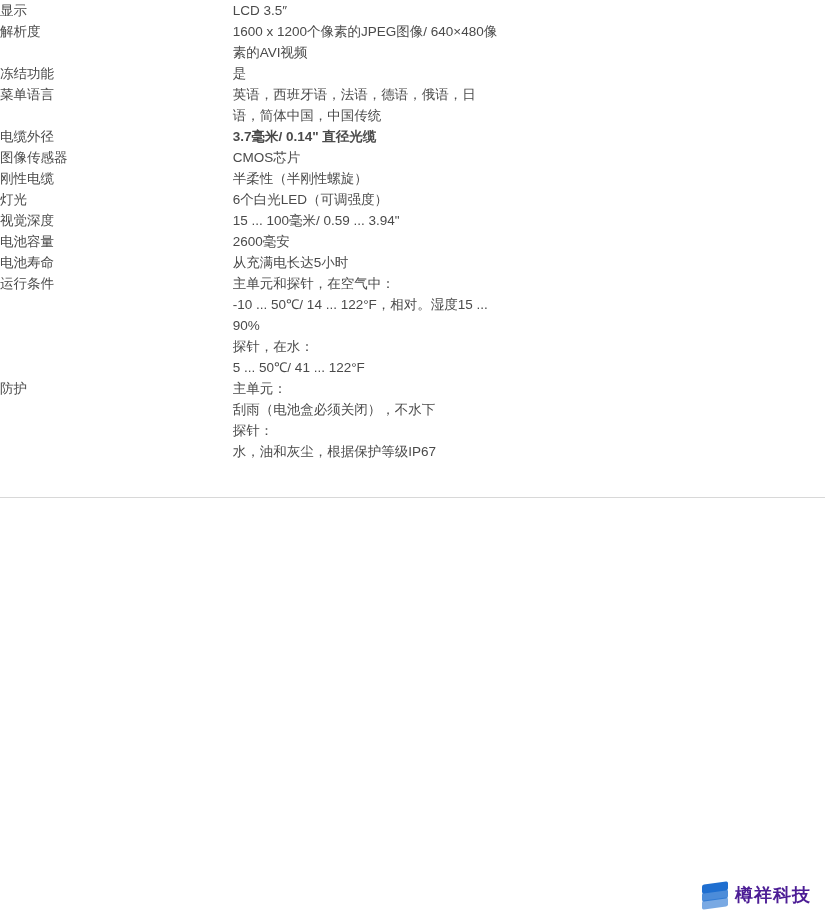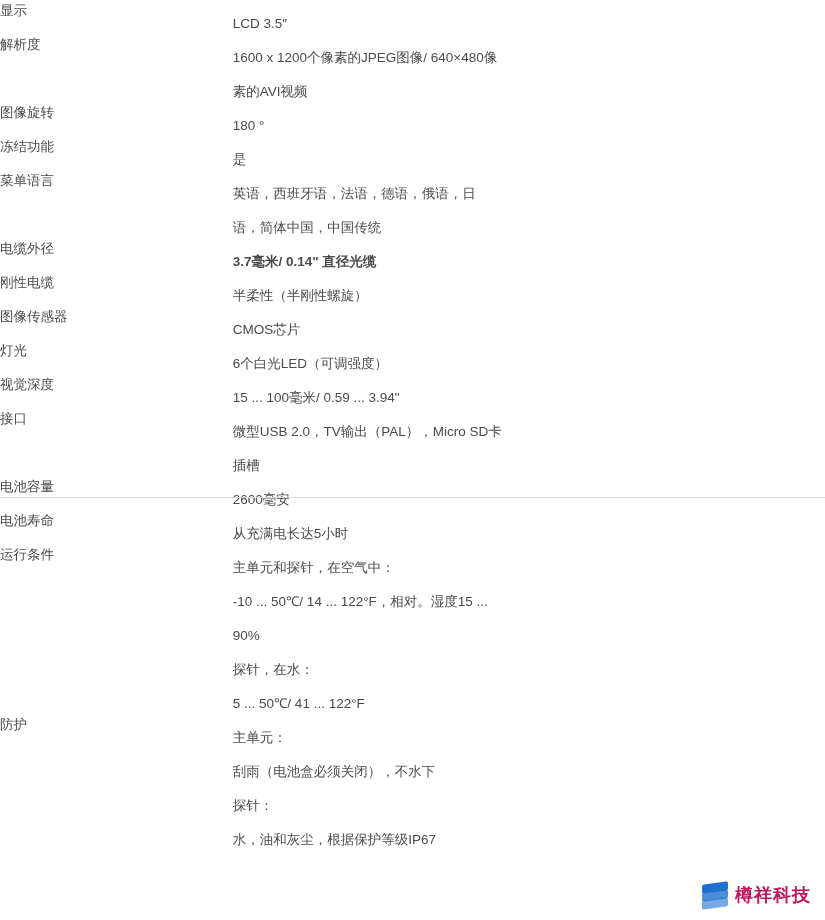--- a/index.html
+++ b/index.html
@@ -41,21 +41,20 @@
   .row-cell {
     padding-top: 10px;
     padding-bottom: 10px;
   }
   .val-bold {
     font-weight: bold;
     color: #3a3a3a;
   }
   .val-line {
     display: block;
-    margin-top: 13px;
   }
   .divider {
     position: absolute;
     left: 0;
     top: 497px;
     width: 825px;
     height: 1px;
     background: #d8d8d8;
   }
   .watermark {
@@ -68,21 +67,21 @@
   }
   .wm-logo {
     width: 26px;
     height: 26px;
     position: relative;
     flex: 0 0 auto;
   }
   .wm-text {
     font-size: 18px;
     font-weight: bold;
-    color: #be185d;
+    color: #4c1d95;
     letter-spacing: 1px;
   }
   .stack {
     position: absolute;
     left: 0;
     width: 26px;
     height: 9px;
     background: #1f6fd0;
     transform: skewY(-8deg);
     border-radius: 2px;
@@ -103,73 +102,60 @@
         </td>
       </tr>
       <tr>
         <td class="col-label row-cell">解析度</td>
         <td class="col-value row-cell">
           <span class="val-line">1600 x 1200个像素的JPEG图像/ 640×480像</span>
           <span class="val-line">素的AVI视频</span>
         </td>
       </tr>
       <tr>
-        <td class="col-label row-cell">图像旋转</td>
-        <td class="col-value row-cell">
-          <span class="val-line">180 °</span>
-        </td>
-      </tr>
-      <tr>
         <td class="col-label row-cell">冻结功能</td>
         <td class="col-value row-cell">
           <span class="val-line">是</span>
         </td>
       </tr>
       <tr>
         <td class="col-label row-cell">菜单语言</td>
         <td class="col-value row-cell">
           <span class="val-line">英语，西班牙语，法语，德语，俄语，日</span>
           <span class="val-line">语，简体中国，中国传统</span>
         </td>
       </tr>
       <tr>
         <td class="col-label row-cell">电缆外径</td>
         <td class="col-value row-cell val-bold">
           <span class="val-line">3.7毫米/ 0.14" 直径光缆</span>
         </td>
       </tr>
       <tr>
+        <td class="col-label row-cell">图像传感器</td>
+        <td class="col-value row-cell">
+          <span class="val-line">CMOS芯片</span>
+        </td>
+      </tr>
+      <tr>
         <td class="col-label row-cell">刚性电缆</td>
         <td class="col-value row-cell">
           <span class="val-line">半柔性（半刚性螺旋）</span>
-        </td>
-      </tr>
-      <tr>
-        <td class="col-label row-cell">图像传感器</td>
-        <td class="col-value row-cell">
-          <span class="val-line">CMOS芯片</span>
         </td>
       </tr>
       <tr>
         <td class="col-label row-cell">灯光</td>
         <td class="col-value row-cell">
           <span class="val-line">6个白光LED（可调强度）</span>
         </td>
       </tr>
       <tr>
         <td class="col-label row-cell">视觉深度</td>
         <td class="col-value row-cell">
           <span class="val-line">15 ... 100毫米/ 0.59 ... 3.94"</span>
-        </td>
-      </tr>
-      <tr>
-        <td class="col-label row-cell">接口</td>
-        <td class="col-value row-cell">
-          <span class="val-line">微型USB 2.0，TV输出（PAL），Micro SD卡</span>
-          <span class="val-line">插槽</span>
         </td>
       </tr>
       <tr>
         <td class="col-label row-cell">电池容量</td>
         <td class="col-value row-cell">
           <span class="val-line">2600毫安</span>
         </td>
       </tr>
       <tr>
         <td class="col-label row-cell">电池寿命</td>

